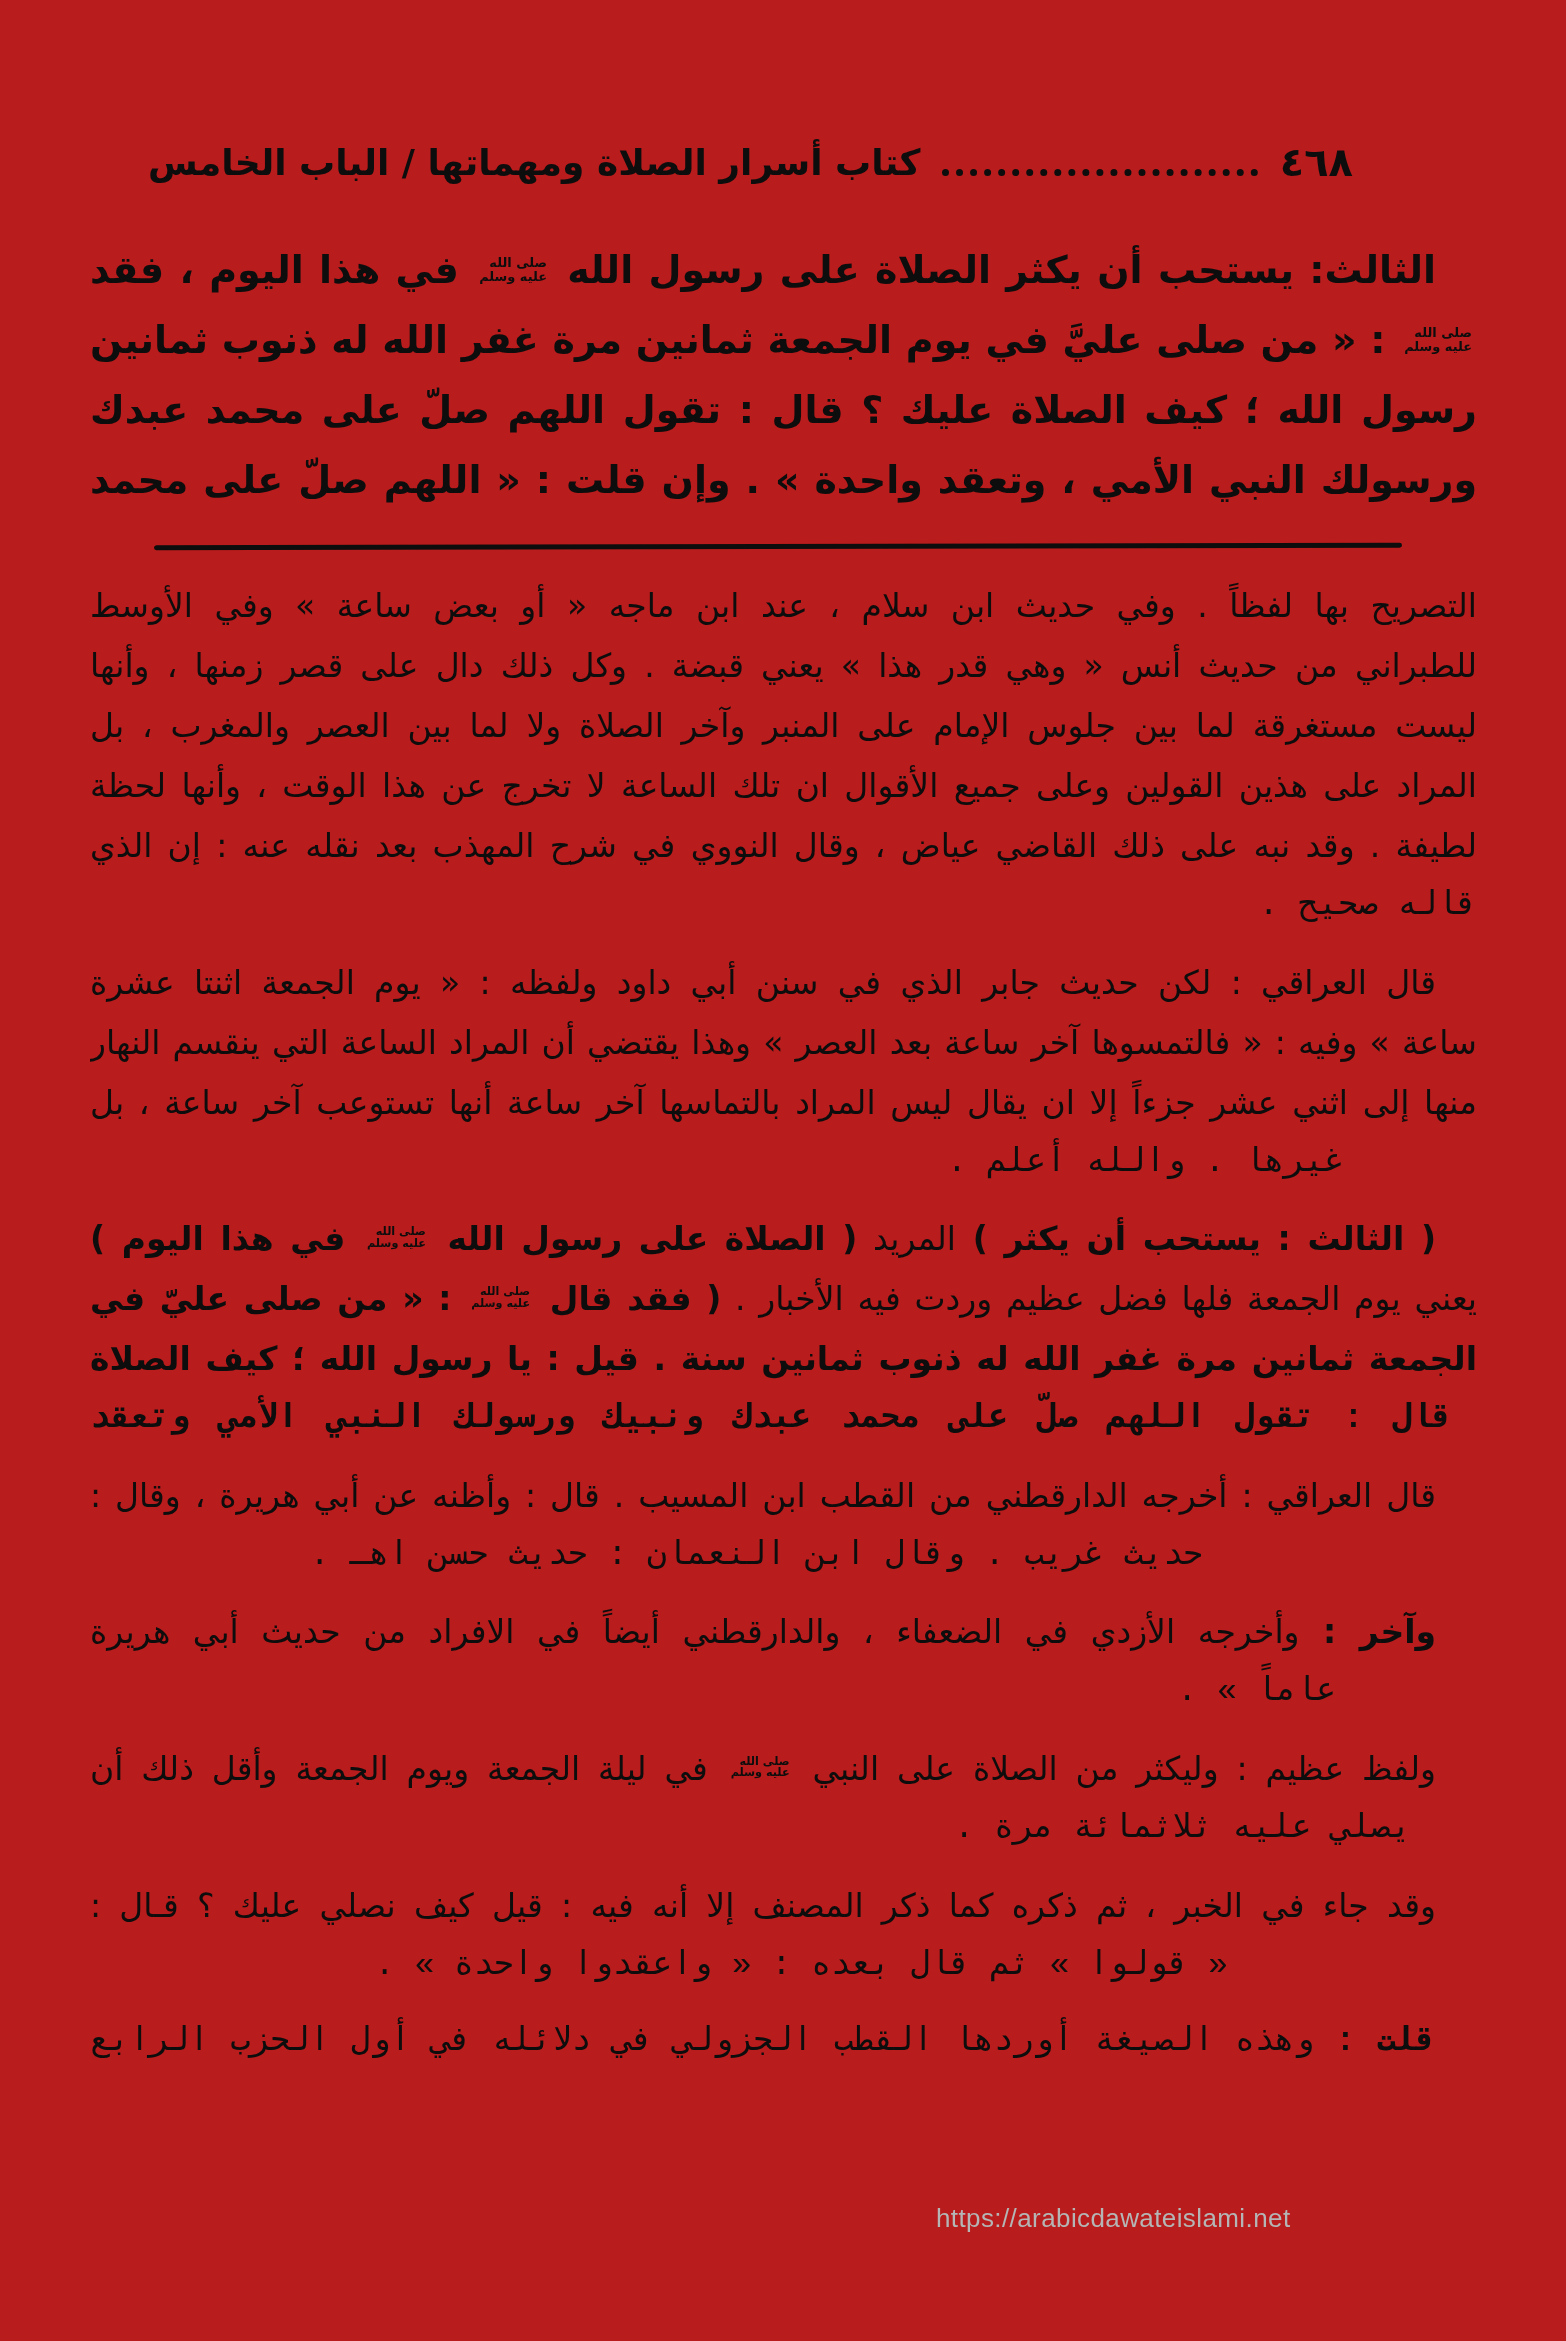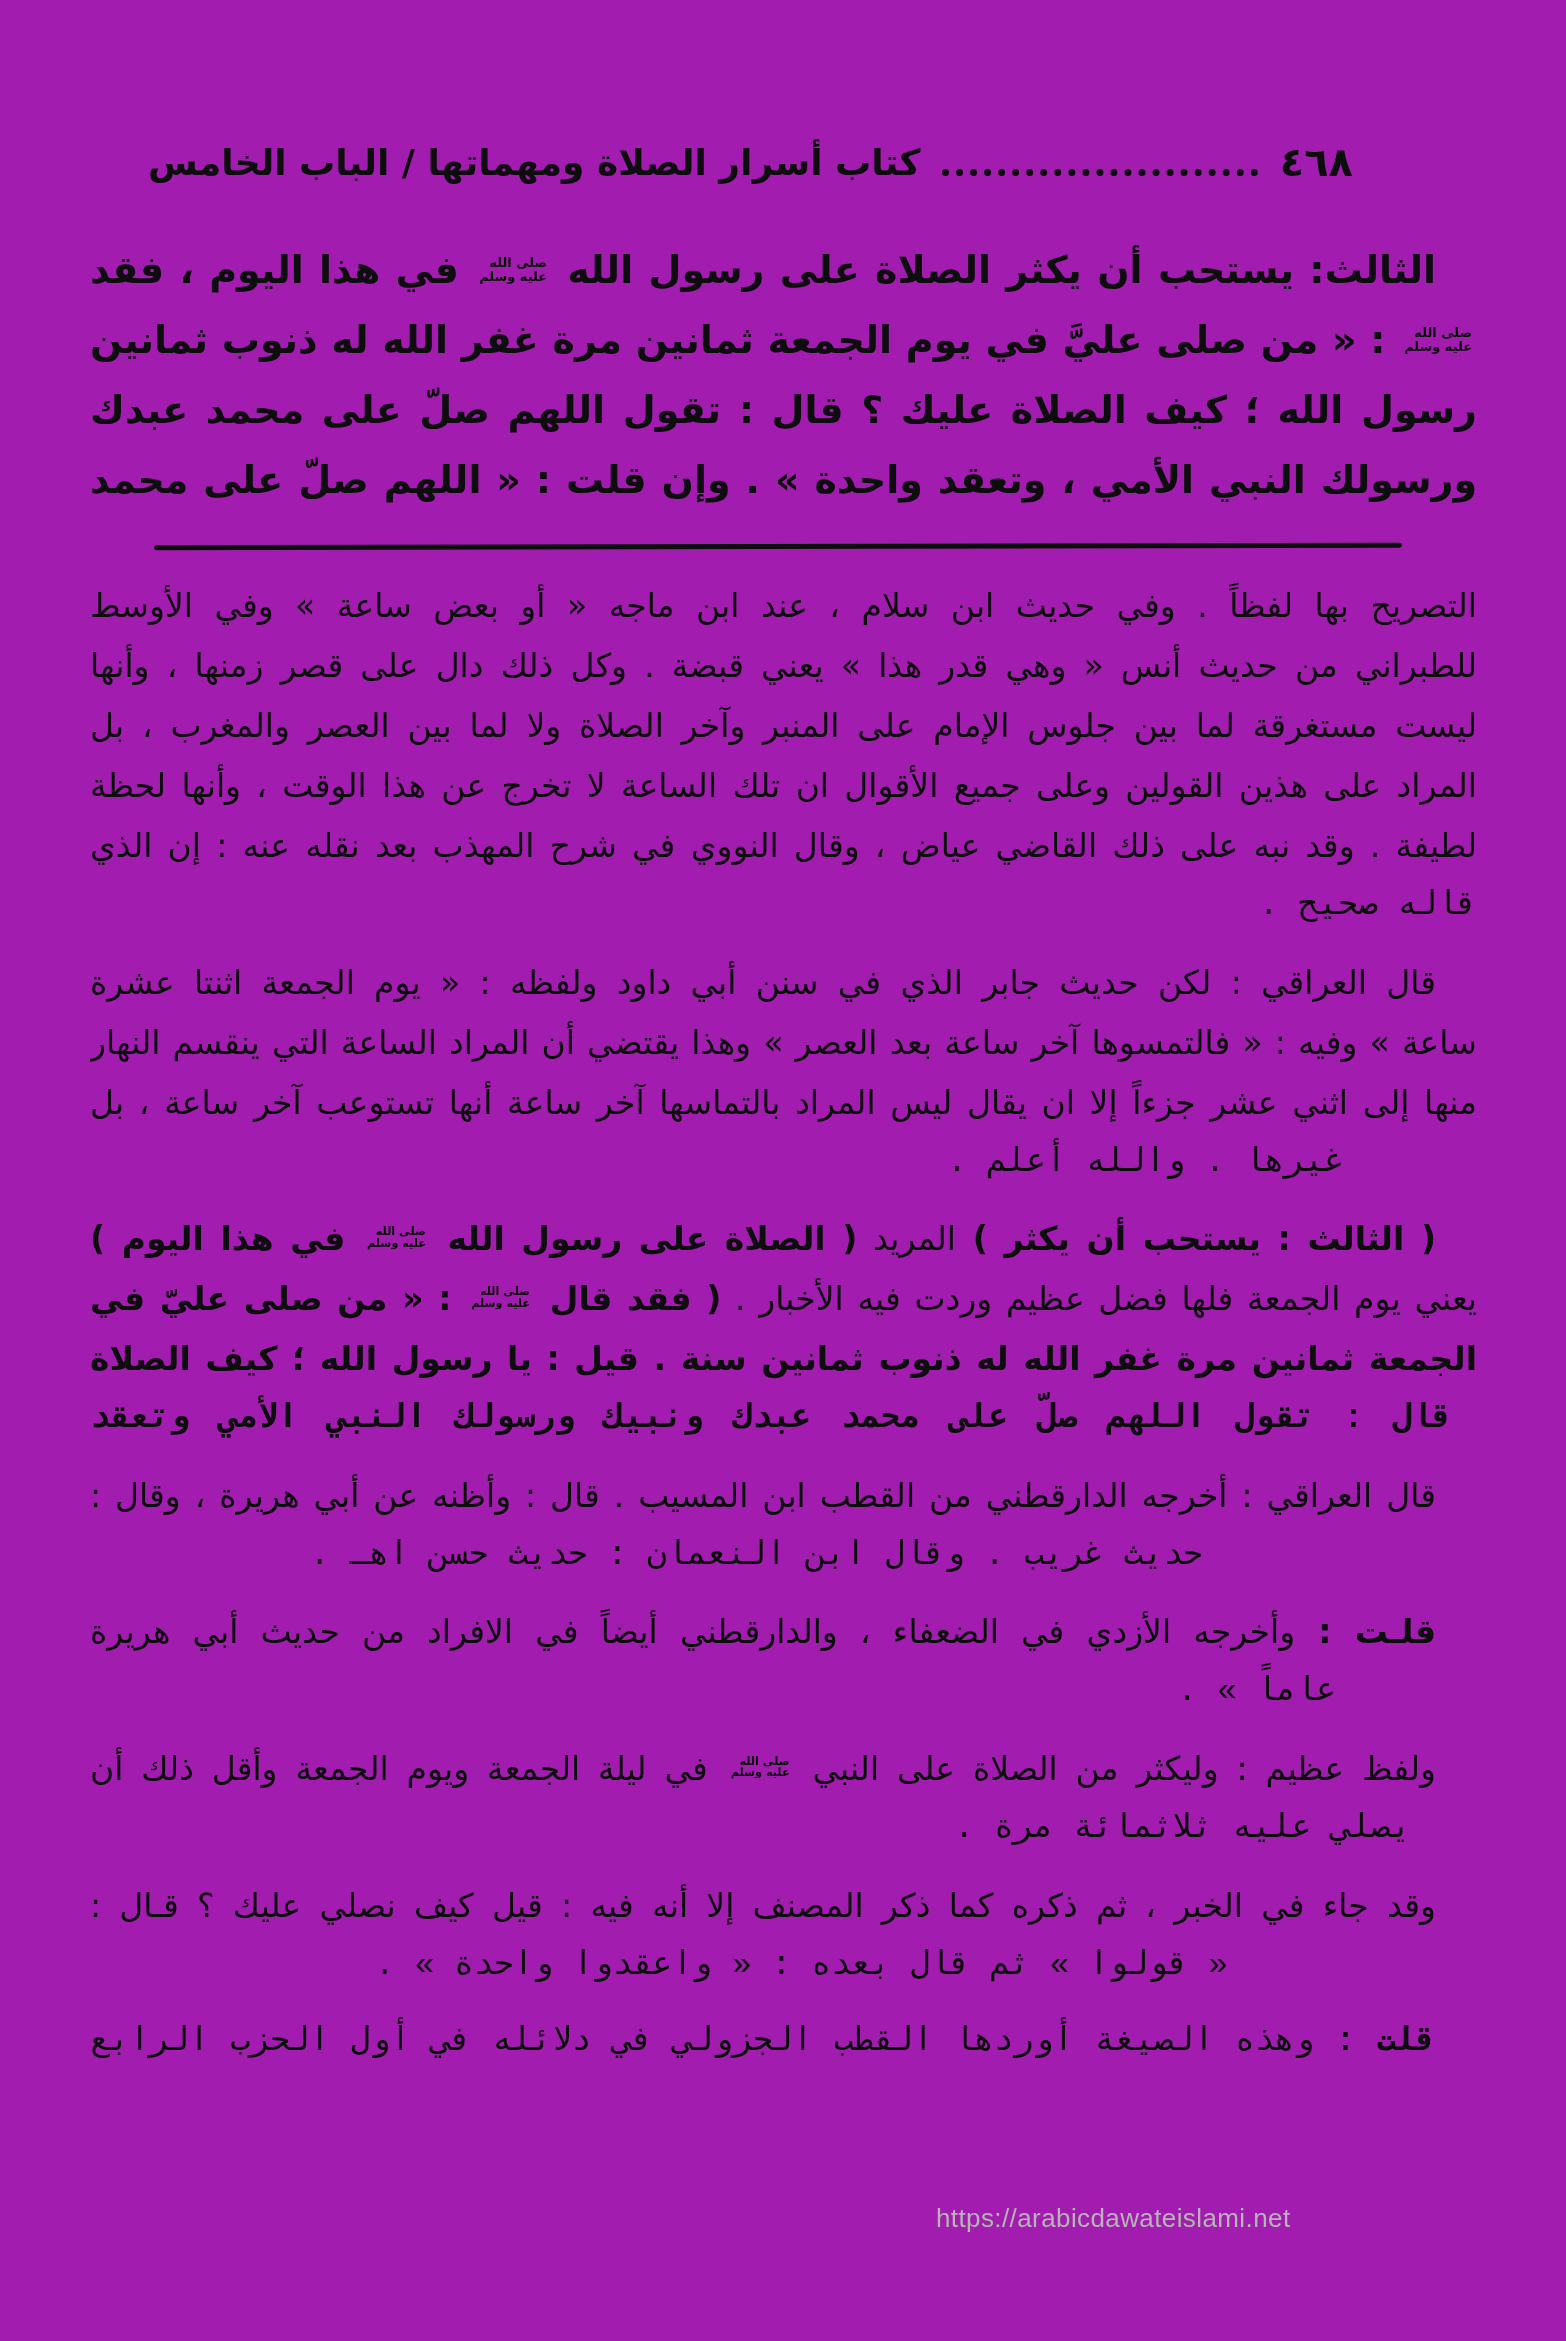--- a/index.html
+++ b/index.html
@@ -3,21 +3,21 @@
 <meta charset="utf-8">
 <style>
   :root{
     --ink:#0d0d0d;
     --wm:#b5b5b5;
   }
   html,body{margin:0;padding:0;background:#e8e8e8;}
   .page{
     position:relative;
     width:1567px;height:2342px;
-    background:#a21caf;
+    background:#b91c1c;
     font-family:"DejaVu Sans",sans-serif;
     color:var(--ink);
     overflow:hidden;
   }
   
   .header{
     position:absolute;top:139px;left:148px;right:214px;
     display:flex;align-items:center;direction:ltr;
   }
   .header .title{
@@ -124,21 +124,21 @@
             <span>عليه وسلم</span>
           </span><span class="b"> : « من صلى عليّ في يوم</span></div>
         <div class="tline"><span class="b">الجمعة ثمانين مرة غفر الله له ذنوب ثمانين سنة . قيل : يا رسول الله ؛ كيف الصلاة عليك ؟</span></div>
         <div class="tline short" style="padding-right: 25px;"><span class="b">قال : تقول اللهم صلّ على محمد عبدك ونبيك ورسولك النبي الأمي وتعقد واحدة » ) .</span></div>
       </div>
       <div class="para">
         <div class="tline" style="padding-right: 41px;"><span>قال العراقي : أخرجه الدارقطني من القطب ابن المسيب . قال : وأظنه عن أبي هريرة ، وقال :</span></div>
         <div class="tline short" style="padding-right: 274px;"><span>حديث غريب . وقال ابن النعمان : حديث حسن اهـ .</span></div>
       </div>
       <div class="para">
-        <div class="tline" style="padding-right: 41px;"><span class="b">قلـت : </span><span>وأخرجه الأزدي في الضعفاء ، والدارقطني أيضاً في الافراد من حديث أبي هريرة</span></div>
+        <div class="tline" style="padding-right: 41px;"><span class="b">وآخر : </span><span>وأخرجه الأزدي في الضعفاء ، والدارقطني أيضاً في الافراد من حديث أبي هريرة</span></div>
         <div class="tline short" style="padding-right: 141px;"><span>عاماً » .</span></div>
       </div>
       <div class="para">
         <div class="tline" style="padding-right: 41px;"><span>ولفظ عظيم : وليكثر من الصلاة على النبي </span><span class="saw">
             <span>صلى الله</span>
             <span>عليه وسلم</span>
           </span><span> في ليلة الجمعة ويوم الجمعة وأقل ذلك أن</span></div>
         <div class="tline short" style="padding-right: 66px;"><span>يصلي عليه ثلاثمائة مرة .</span></div>
       </div>
       <div class="para">

